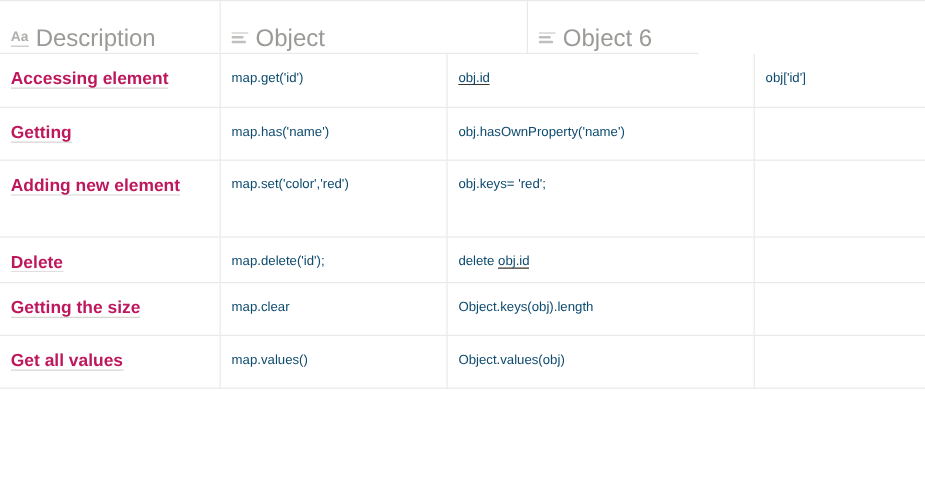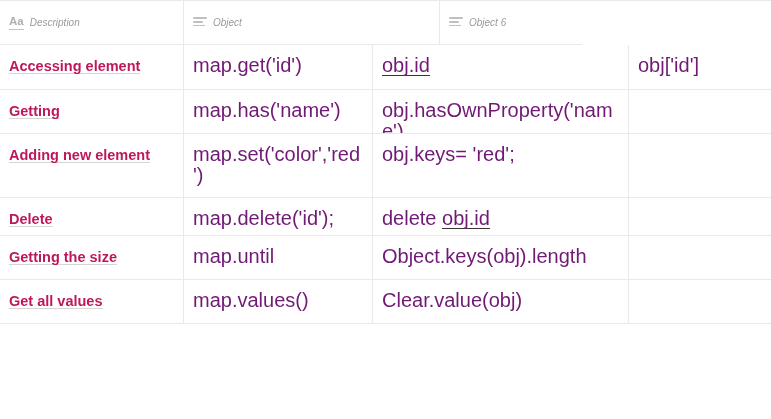--- a/index.html
+++ b/index.html
@@ -39,36 +39,35 @@
   }
   .col-0 { width: 184px; }
   .col-1 { width: 189px; }
   .col-2 { width: 256px; }
   .col-3 { width: 142px; border-right: none; }
 
   
   .header-row .cell {
     height: 44px;
     display: flex;
-    align-items: center;
+    align-items: flex-end;
     padding-top: 0;
     padding-bottom: 0;
   }
   .header-cell-inner {
     display: flex;
     align-items: center;
     gap: 6px;
   }
   .header-label {
-    font-size: 10px;
+    font-size: 20px;
     color: #9b9a97;
     font-weight: 400;
     white-space: nowrap;
     line-height: 1.2;
-    font-style: italic;
   }
 
   
   .icon-aa {
     display: inline-flex;
     align-items: flex-end;
     font-size: 11.5px;
     font-weight: 700;
     color: #b0afac;
     letter-spacing: 0px;
@@ -94,23 +93,23 @@
   .icon-lines i:nth-child(1) { top: 0px;   width: 14px; }
   .icon-lines i:nth-child(2) { top: 3.8px; width: 10px; }
   .icon-lines i:nth-child(3) { top: 7.6px; width: 12px; }
 
   
   .body-row .cell {
     padding-top: 10px;
     padding-bottom: 10px;
   }
   .cell-text {
-    font-size: 20px;
+    font-size: 11px;
     line-height: 21px;
-    color: #701a75;
+    color: #0c4a6e;
     word-wrap: break-word;
   }
   
   .title-text {
     font-size: 14.5px;
     line-height: 22px;
     font-weight: 700;
     color: #be185d;
     display: inline;
     box-shadow: inset 0 -1px 0 #d6d5d2;
@@ -228,38 +227,38 @@
       <span class="cell-text"></span>
     </div>
   </div>
 
 
   <div class="row body-row row-h-45">
     <div class="cell col-0">
       <span class="title-text">Getting the size</span>
     </div>
     <div class="cell col-1">
-      <span class="cell-text">map.until</span>
+      <span class="cell-text">map.clear</span>
     </div>
     <div class="cell col-2">
       <span class="cell-text">Object.keys(obj).length</span><span class="cell-text link-text"></span>
     </div>
     <div class="cell col-3">
       <span class="cell-text"></span>
     </div>
   </div>
 
   <div class="row body-row row-h-45">
     <div class="cell col-0">
       <span class="title-text">Get all values</span>
     </div>
     <div class="cell col-1">
       <span class="cell-text">map.values()</span>
     </div>
     <div class="cell col-2">
-      <span class="cell-text">Clear.value(obj)</span><span class="cell-text link-text"></span>
+      <span class="cell-text">Object.values(obj)</span><span class="cell-text link-text"></span>
     </div>
     <div class="cell col-3">
       <span class="cell-text"></span>
     </div>
   </div>
 
 </div>
 
 </body></html>

